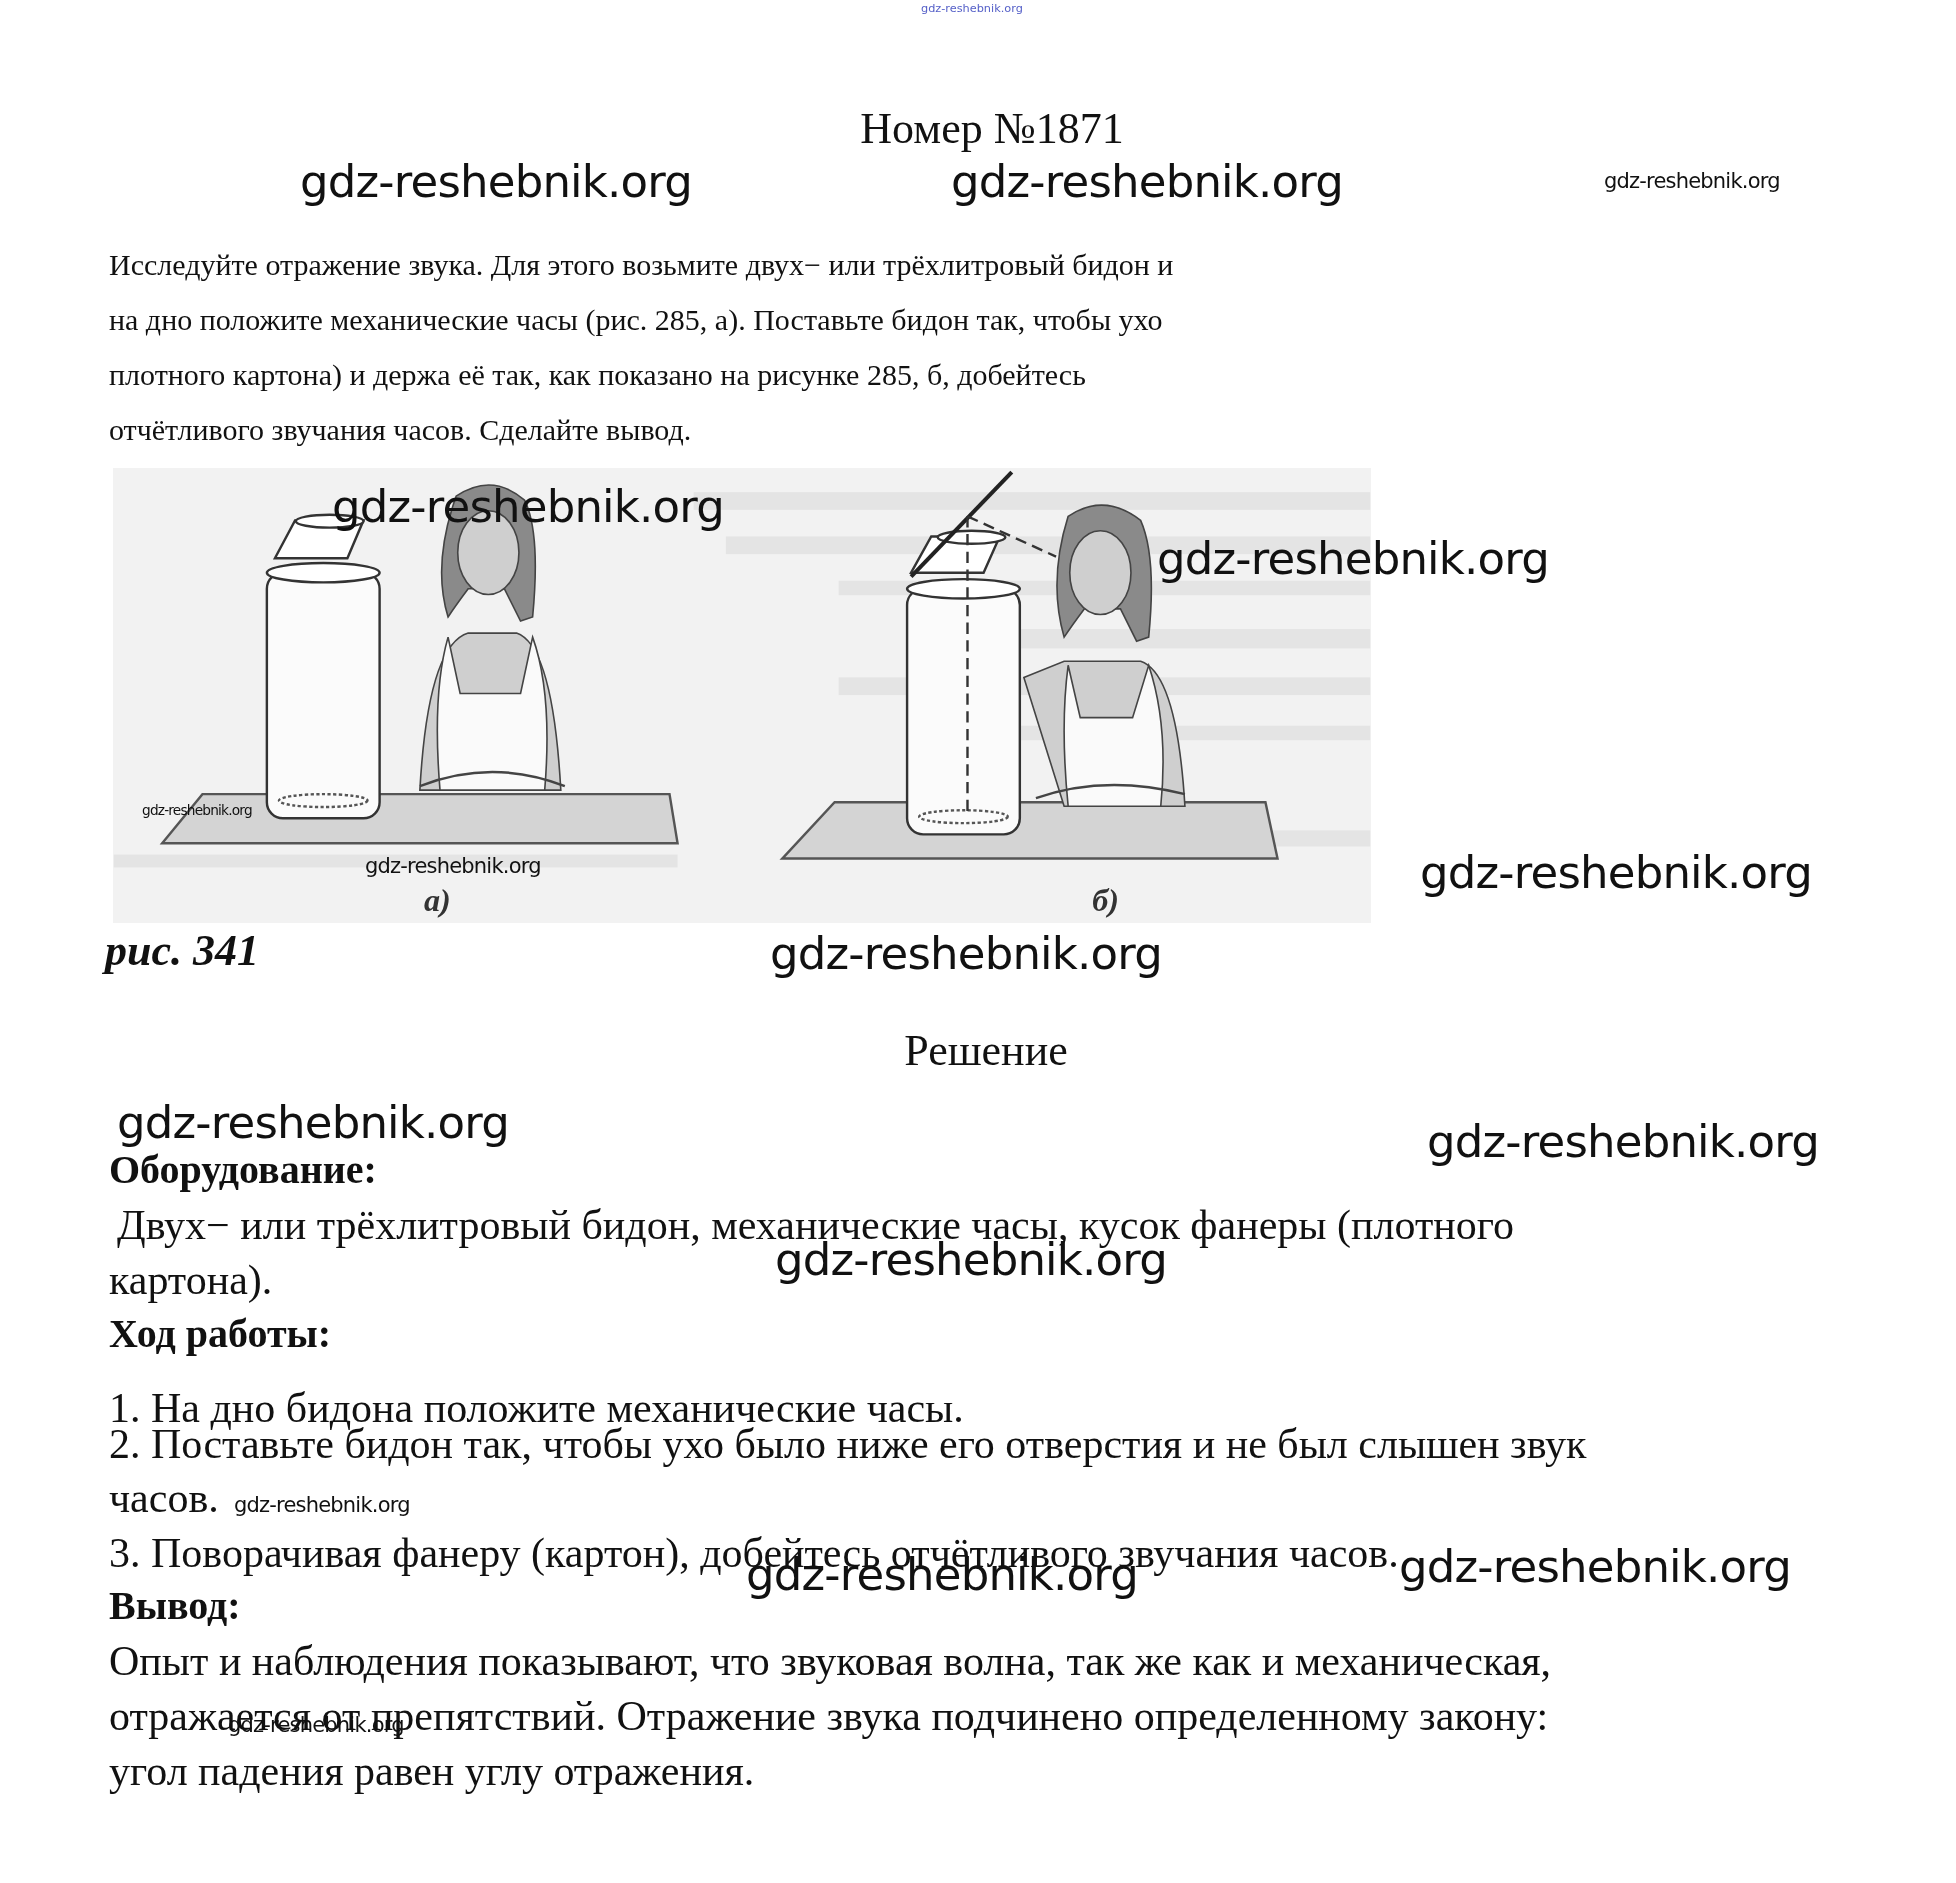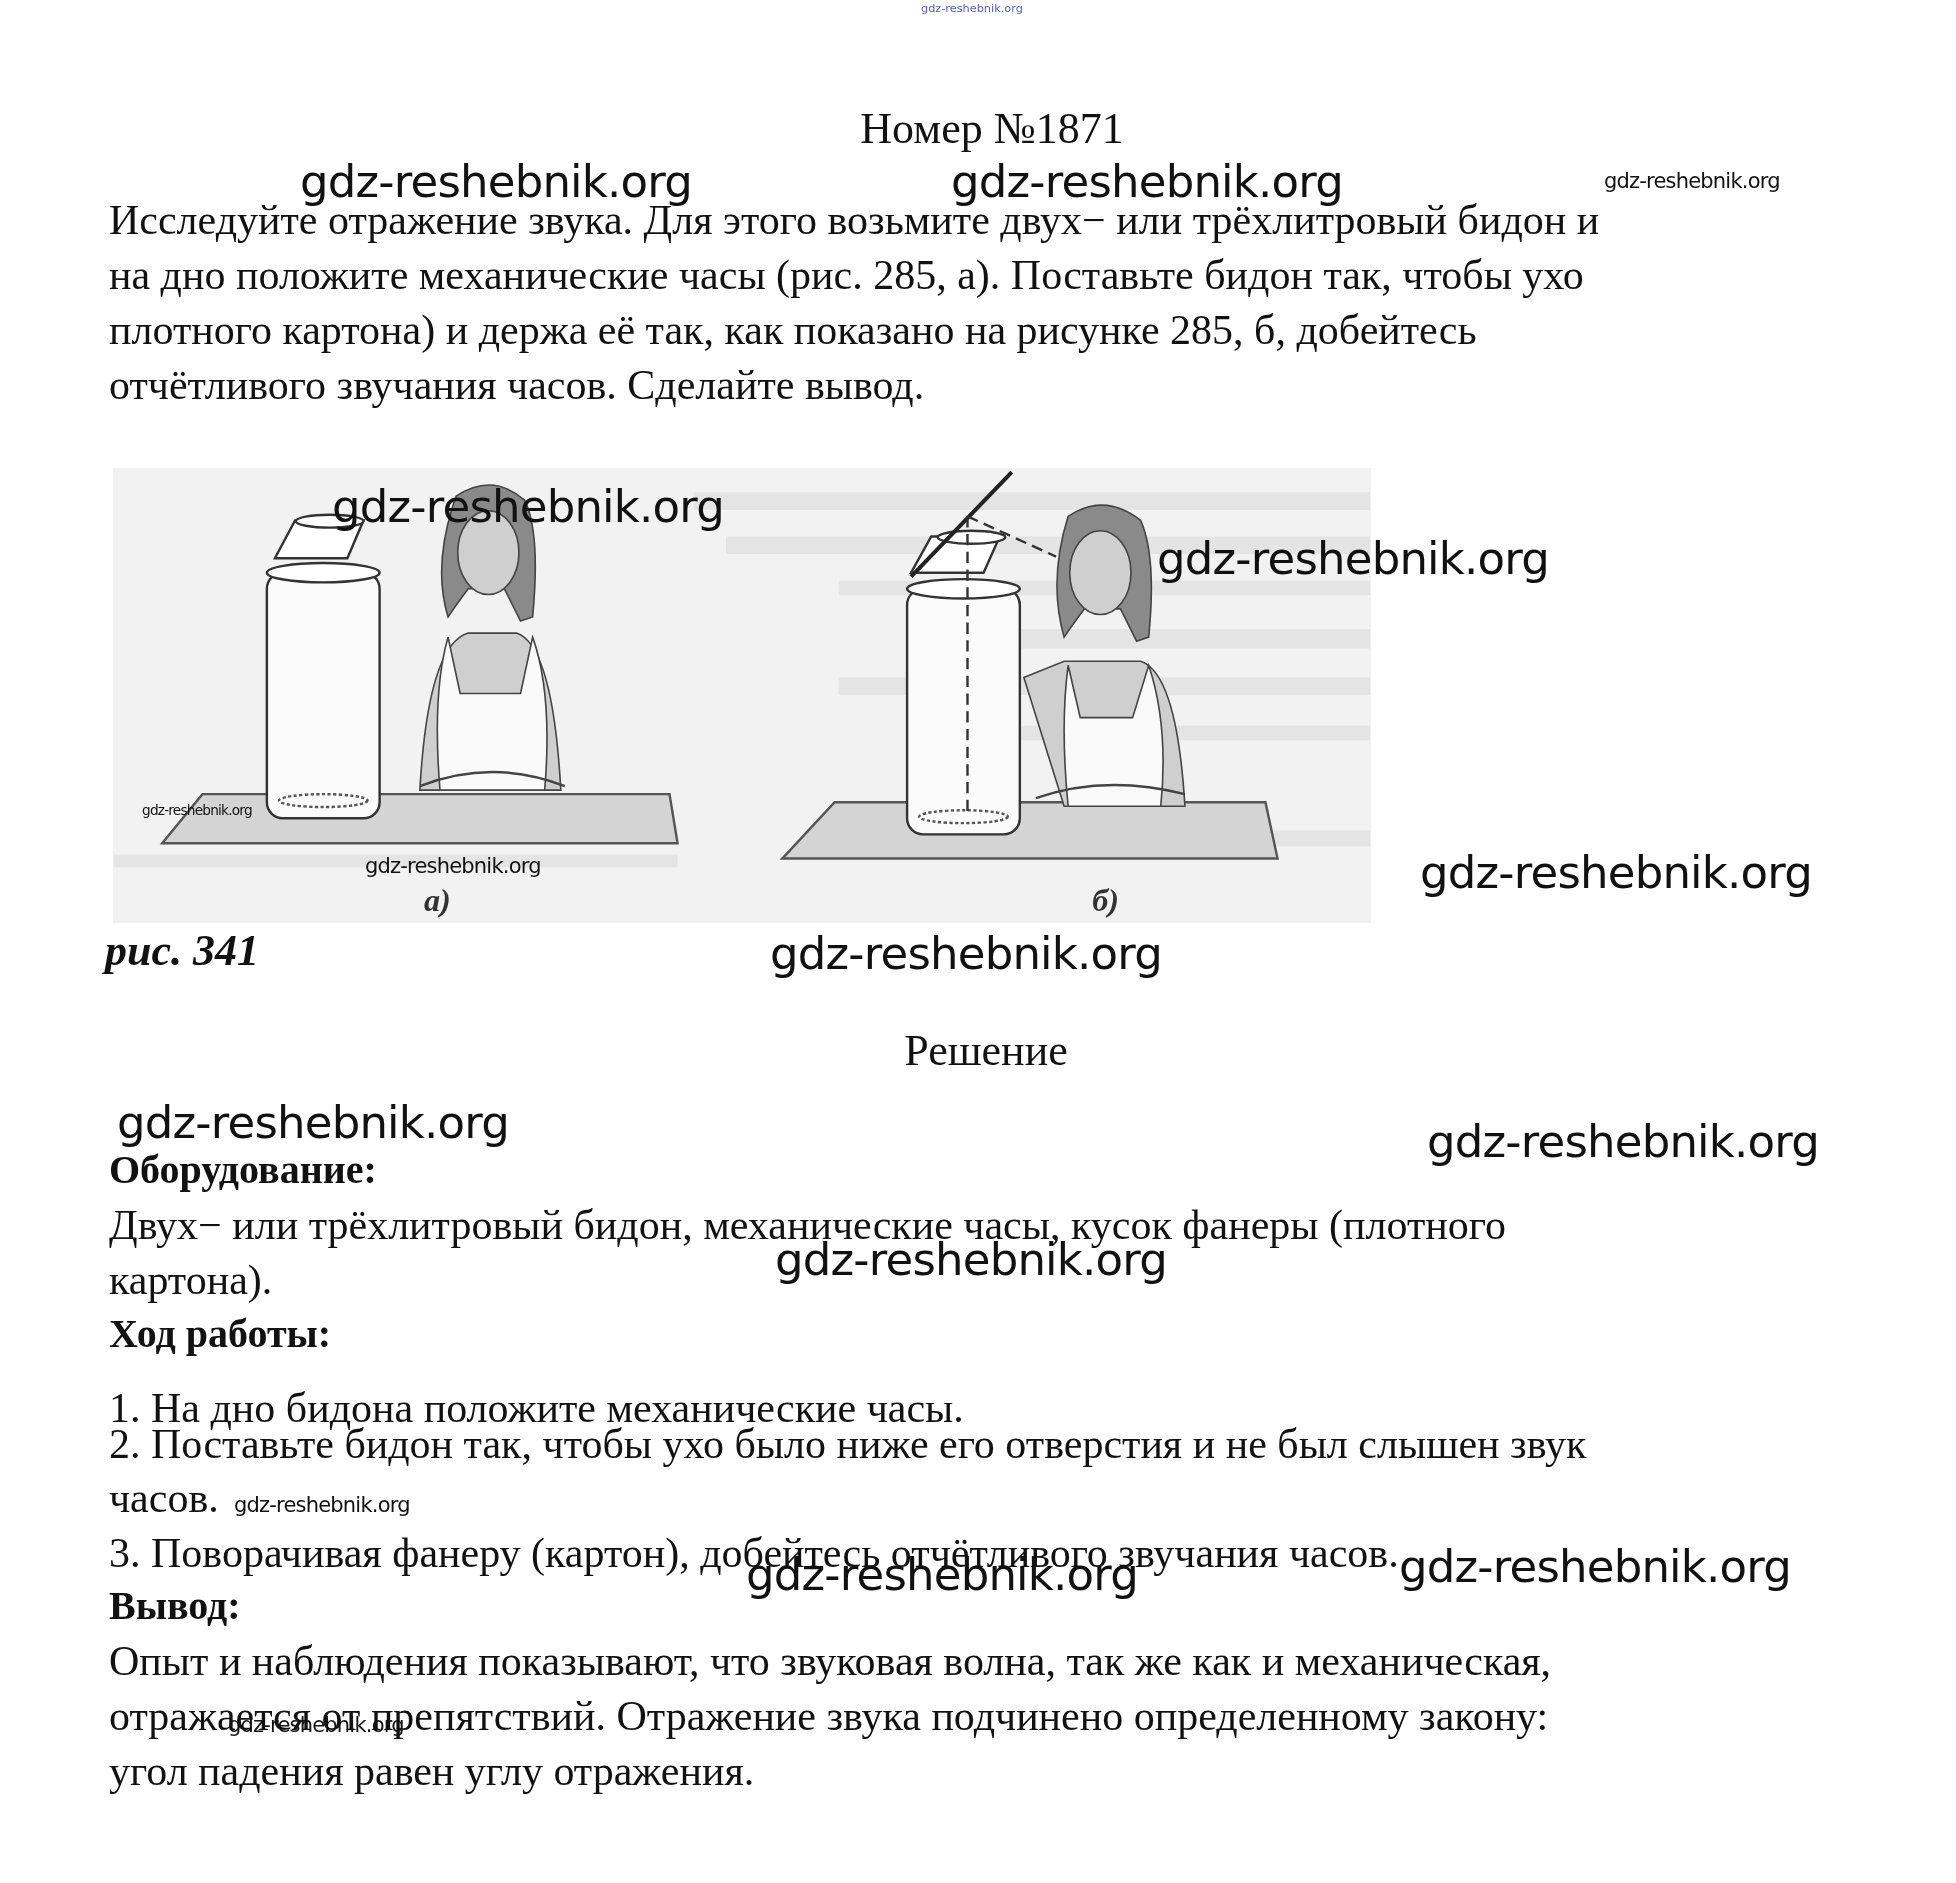--- a/index.html
+++ b/index.html
@@ -5,21 +5,21 @@
   html, body { margin: 0; padding: 0; background: #ffffff; }
   body { width: 1956px; height: 1884px; position: relative; overflow: hidden; }
   .page { position: absolute; left: 0; top: 0; width: 1808px; height: 1884px; }
   .serif { font-family: "Liberation Serif", "DejaVu Serif", serif; color: #111; }
   .wm { position: absolute; font-family: "DejaVu Sans", "Liberation Sans", sans-serif; color: #111; white-space: nowrap; letter-spacing: -0.8px; }
   .wm-big { font-size: 45px; }
   .wm-small { font-size: 21px; }
   .wm-tiny { font-size: 13.7px; }
   .wm-top { font-size: 11.3px; color: #5560c8; letter-spacing: 0; }
   .title { position: absolute; top: 103px; left: 0; width: 1956px; text-align: center; font-size: 44px; padding-left: 28px; box-sizing: border-box; }
-  .para { position: absolute; left: 109px; width: 1798px; font-size: 42px; line-height: 55px; }
+  .para { position: absolute; left: 109px; width: 1798px; font-size: 30px; line-height: 55px; margin-top: 44px; }
   .para p { margin: 0; }
   .figure { position: absolute; left: 113px; top: 468px; width: 1258px; height: 455px; background: #f2f2f2; overflow: hidden; }
   .fig-caption { position: absolute; left: 105px; top: 925px; font-size: 44px; font-style: italic; font-weight: bold; }
   .solution-title { position: absolute; top: 1025px; left: 0; width: 1956px; text-align: center; font-size: 44px; padding-left: 16px; box-sizing: border-box; }
   .heading { position: absolute; left: 109px; font-size: 40px; font-weight: bold; }
   .line { position: absolute; left: 109px; font-size: 42px; white-space: nowrap; }
 </style>
 </head>
 <body>
 
@@ -103,21 +103,21 @@
 
   <div class="fig-caption serif">рис. 341</div>
   <div class="wm wm-big" style="left:770px; top:927px;">gdz-reshebnik.org</div>
 
   <div class="solution-title serif">Решение</div>
 
   <div class="wm wm-big" style="left:117px; top:1096px;">gdz-reshebnik.org</div>
   <div class="wm wm-big" style="left:1427px; top:1115px;">gdz-reshebnik.org</div>
 
   <div class="heading serif" style="top:1146px;">Оборудование:</div>
-  <div class="line serif" style="top:1201px;">Двух− или трёхлитровый бидон, механические часы, кусок фанеры (плотного</div>
+  <div class="line serif" style="top:1201px;margin-left:8px;">Двух− или трёхлитровый бидон, механические часы, кусок фанеры (плотного</div>
   <div class="line serif" style="top:1256px;">картона).</div>
   <div class="wm wm-big" style="left:775px; top:1233px;">gdz-reshebnik.org</div>
 
   <div class="heading serif" style="top:1310px;">Ход работы:</div>
   <div class="line serif" style="top:1384px;">1. На дно бидона положите механические часы.</div>
   <div class="line serif" style="top:1420px;">2. Поставьте бидон так, чтобы ухо было ниже его отверстия и не был слышен звук</div>
   <div class="line serif" style="top:1474px;">часов.</div>
   <div class="wm wm-small" style="left:234px; top:1493px;">gdz-reshebnik.org</div>
   <div class="line serif" style="top:1529px;">3. Поворачивая фанеру (картон), добейтесь отчётливого звучания часов.</div>
 

